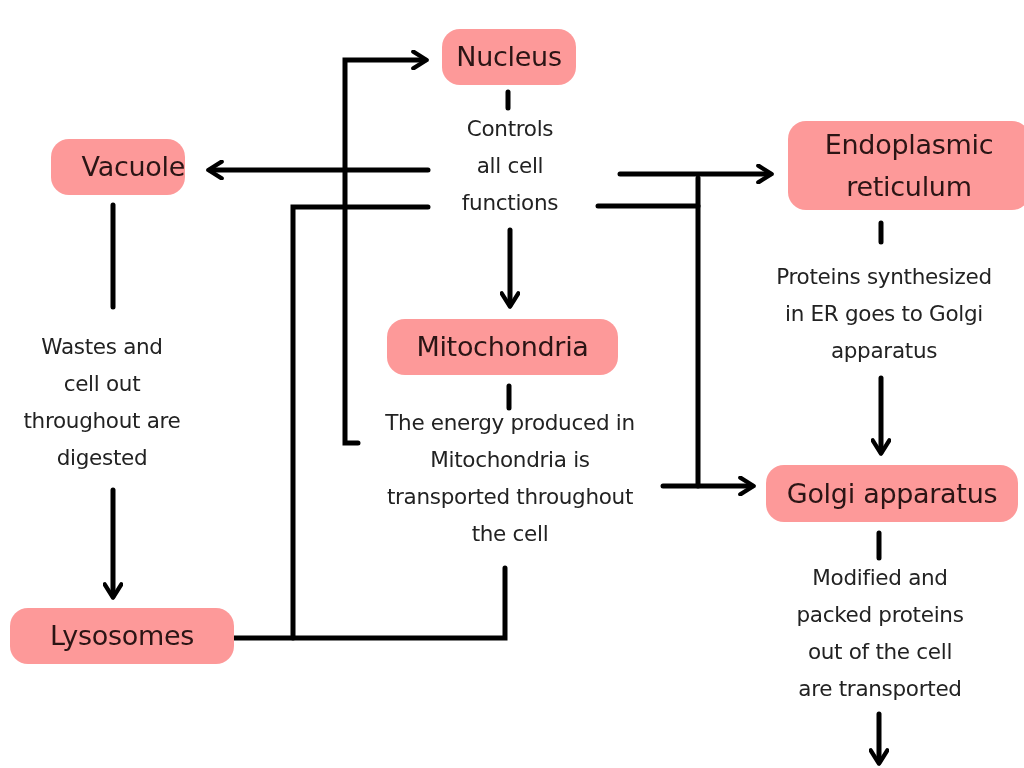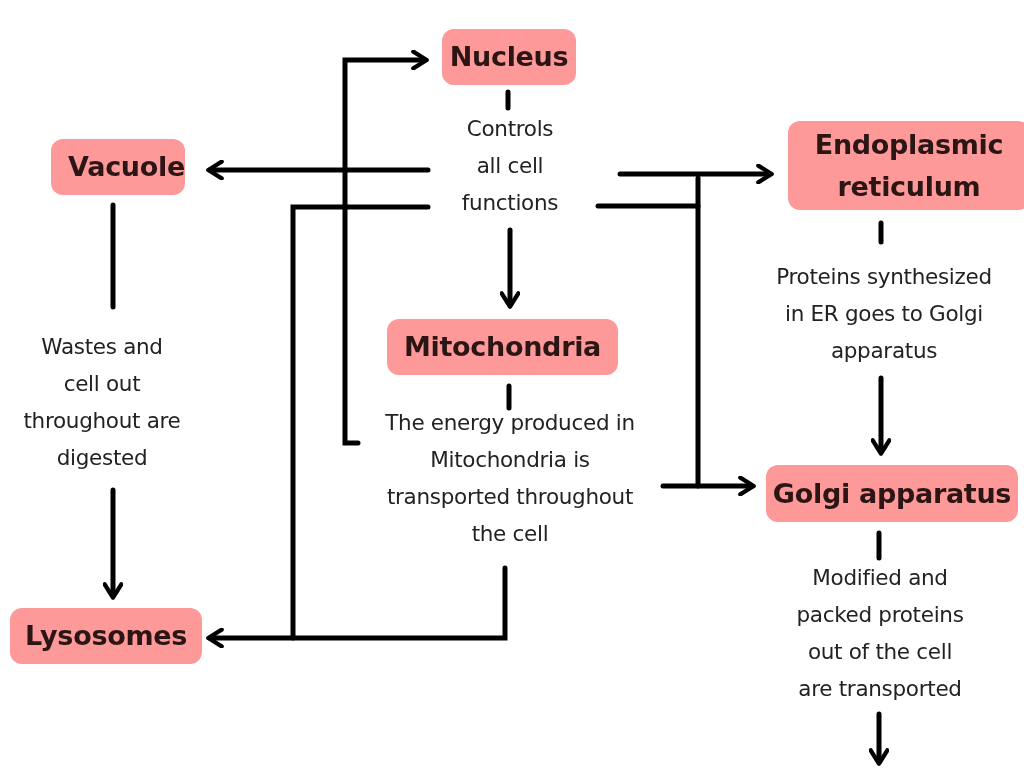--- a/index.html
+++ b/index.html
@@ -1,20 +1,20 @@
 <!DOCTYPE html>
 <html><head>
   <meta charset="utf-8">
   <style>
     html, body { margin: 0; padding: 0; background: #ffffff; }
     body { width: 1024px; height: 768px; position: relative; overflow: hidden;
            font-family: "DejaVu Sans", sans-serif; color: #1a1a1a; }
-    .box { position: absolute; background: #fd9999; border-radius: 12px;
+    .box { position: absolute; background: #fd9999; border-radius: 18px;
            display: flex; align-items: center; justify-content: center;
-           text-align: center; color: #2b1515; font-size: 27px; font-weight: 700;
+           text-align: center; color: #2b1515; font-size: 27px; font-weight: 400;
            line-height: 1.25; letter-spacing: -0.3px; }
     .note { position: absolute; text-align: center; font-size: 21.5px; font-weight: 400;
             color: #222; line-height: 37px; letter-spacing: -0.3px; }
     .note span { display: block; white-space: nowrap; }
     svg#links { position: absolute; left: 0; top: 0; }
   </style>
 </head>
 <body>
 
 <svg id="links" width="1024" height="768">
@@ -70,21 +70,21 @@
 <div class="box" style="left:788px;top:121px;width:242px;height:89px;flex-direction:column;line-height:42px;">
   <span>Endoplasmic</span>
   <span>reticulum</span>
 </div>
 <div class="box" style="left:387px;top:319px;width:231px;height:56px;">
   <span>Mitochondria</span>
 </div>
 <div class="box" style="left:766px;top:465px;width:252px;height:57px;">
   <span>Golgi apparatus</span>
 </div>
-<div class="box" style="left:10px;top:608px;width:192px;height:56px;">
+<div class="box" style="left:10px;top:608px;width:224px;height:56px;">
   <span>Lysosomes</span>
 </div>
 
 <div class="note" style="left:420px;top:110px;width:180px;">
   <span>Controls</span>
   <span>all cell</span>
   <span>functions</span>
 </div>
 <div class="note" style="left:2px;top:328px;width:200px;">
   <span>Wastes and</span>

